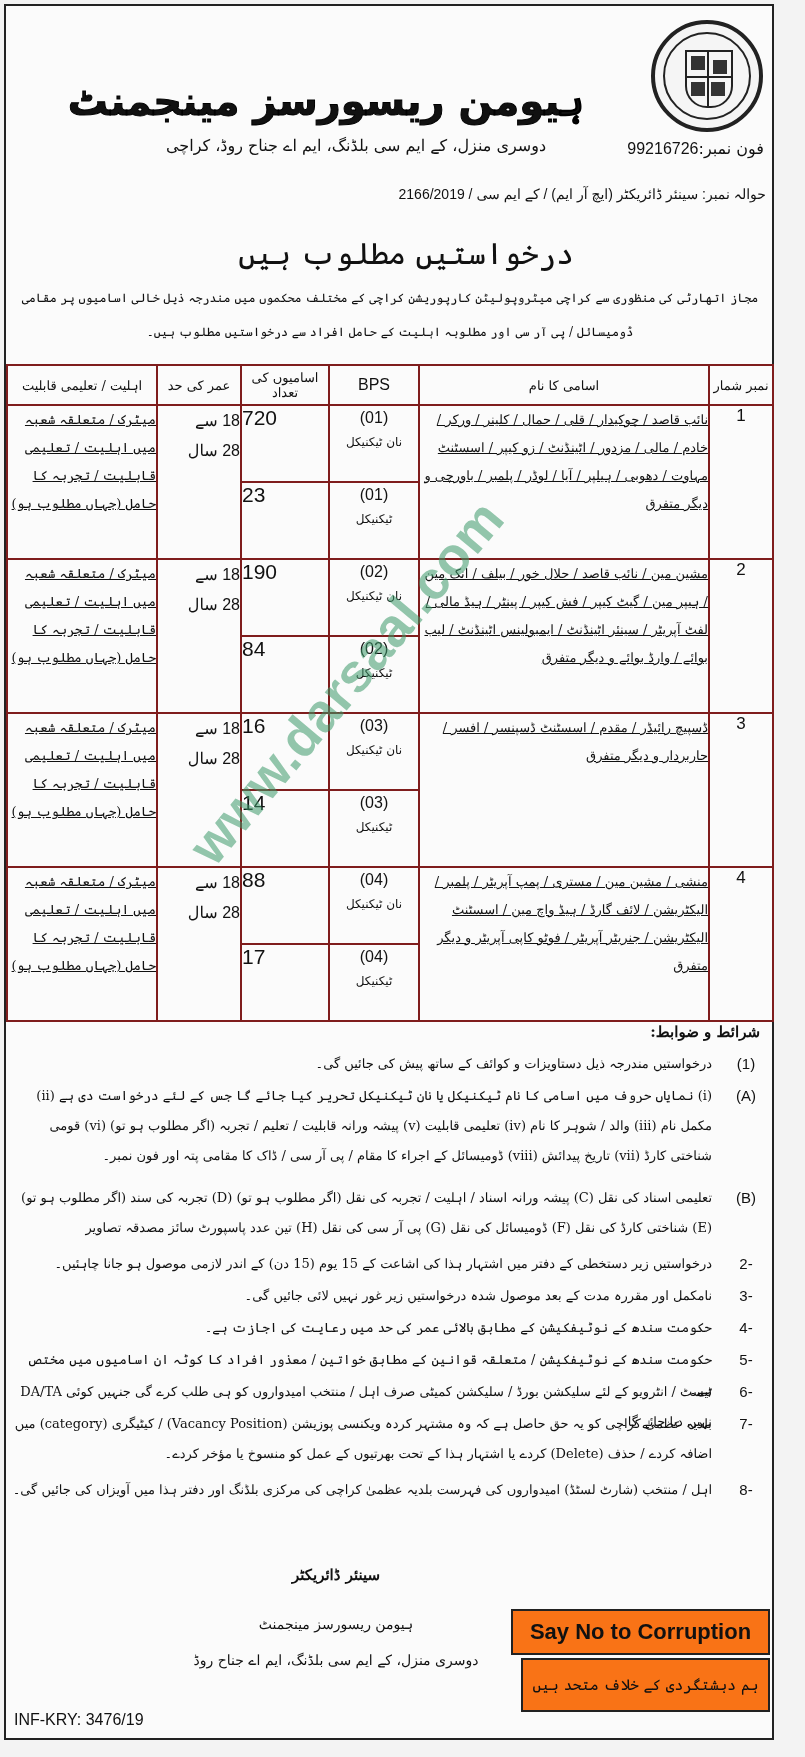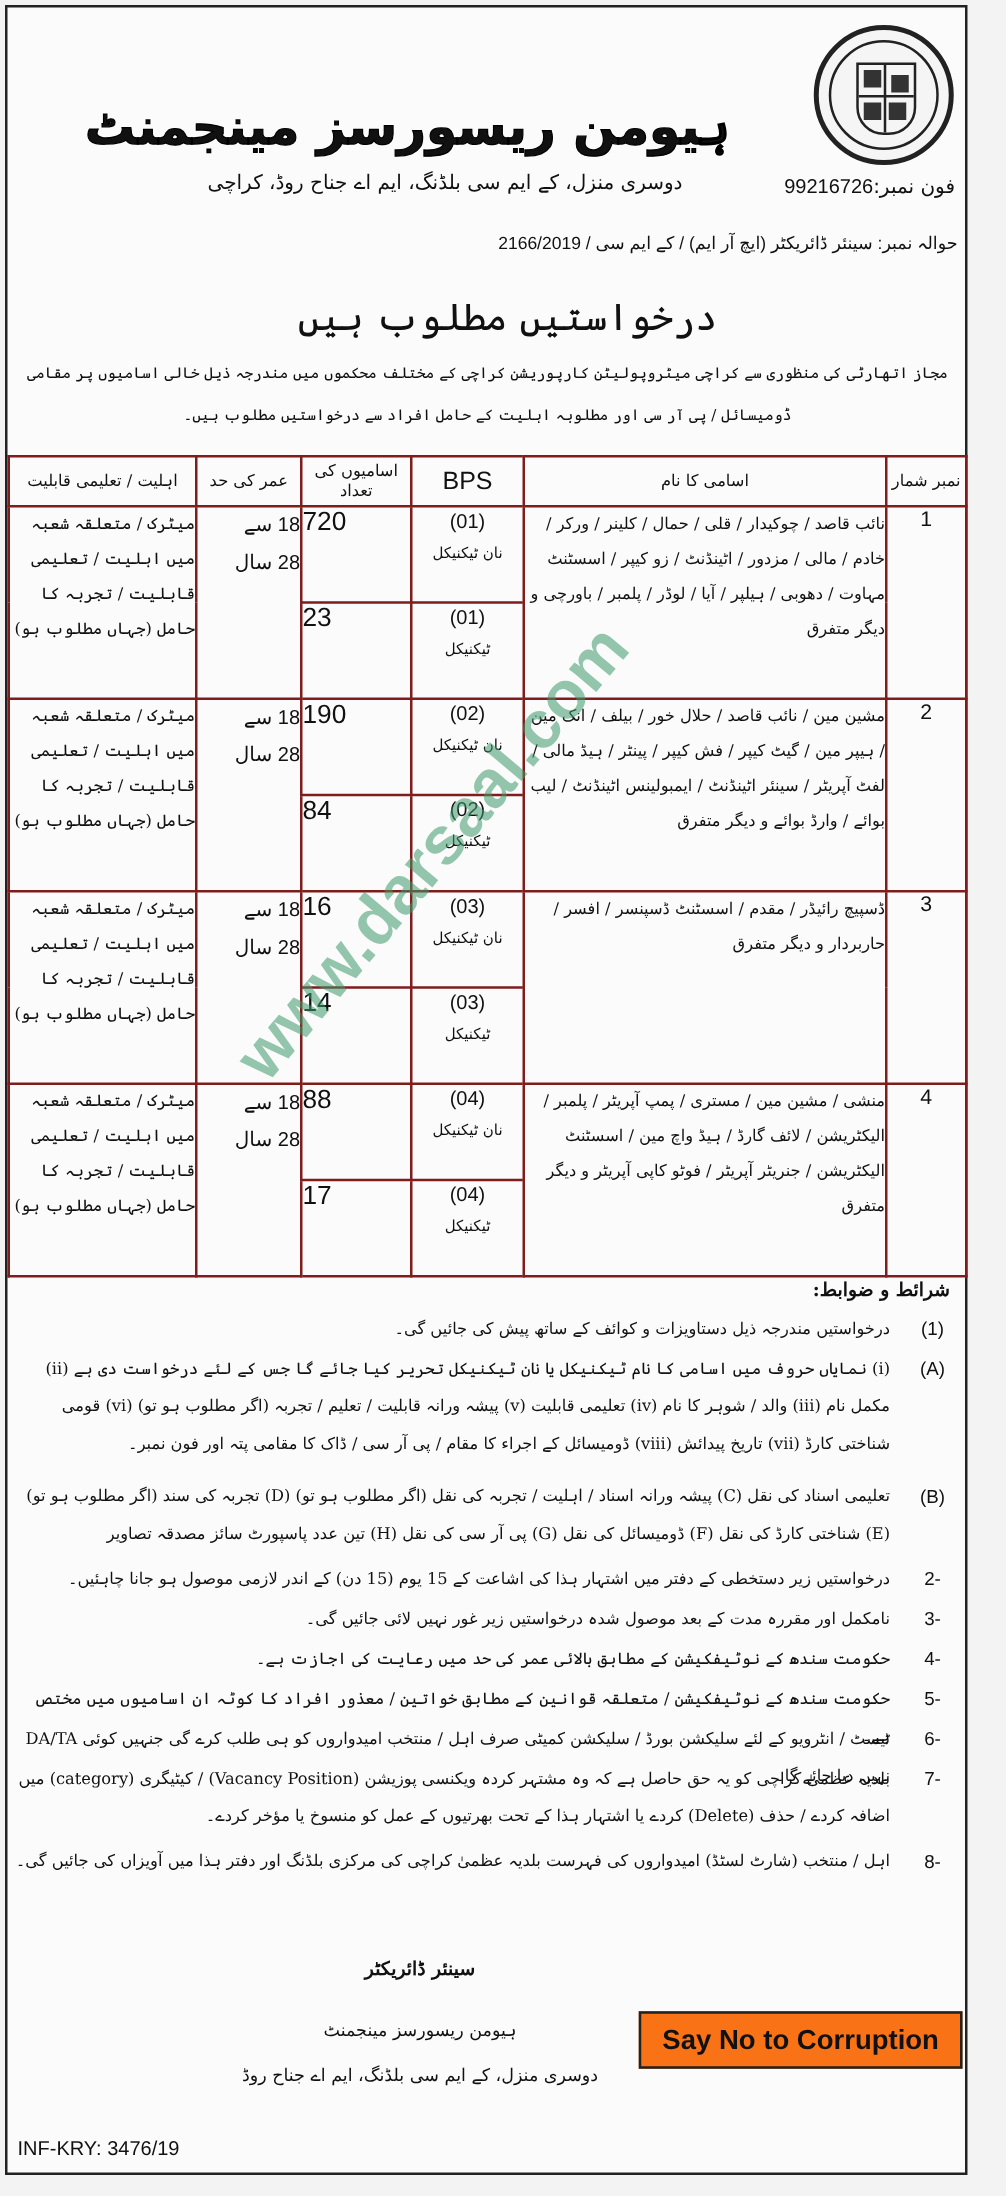--- a/index.html
+++ b/index.html
@@ -16,21 +16,21 @@
   .t-big{position:absolute;left:60px;top:72px;width:520px;text-align:center;font-family:"DejaVu Sans",sans-serif;font-weight:bold;font-size:40px;letter-spacing:1px;-webkit-text-stroke:1px #000;}
   .addr{position:absolute;left:130px;top:130px;width:440px;text-align:center;font-family:"DejaVu Serif",serif;font-size:16px;}
   .phone{position:absolute;left:598px;top:133px;width:160px;text-align:right;font-size:16px;}
   .phone .num{font-family:"Liberation Sans",sans-serif;}
   .ref{position:absolute;left:280px;top:180px;width:480px;text-align:right;font-family:Liberation Sans, sans-serif;font-size:14px;}
   .heading{position:absolute;left:150px;top:230px;width:500px;text-align:center;font-family:"DejaVu Serif",serif;font-size:30px;}
   .intro{position:absolute;left:8px;top:275px;width:752px;text-align:center;font-family:"DejaVu Serif",serif;font-size:12px;line-height:34px;}
   table.jobs{position:absolute;left:0;top:358px;width:766px;border-collapse:collapse;table-layout:fixed;}
   table.jobs td,table.jobs th{border:2px solid #7f1d1d;padding:0;vertical-align:top;font-weight:normal;}
   table.jobs th{height:38px;vertical-align:middle;font-family:"DejaVu Serif",serif;font-size:13px;}
-  .cell-txt{font-family:"DejaVu Serif",serif;font-size:13px;line-height:28px;padding:4px 8px;text-align:right;}
+  .cell-txt{font-family:"DejaVu Serif",serif;font-size:13px;line-height:28px;padding:4px 8px;text-align:right;text-decoration:underline;}
   .sno{font-family:"Liberation Sans",sans-serif;font-size:17px;text-align:center;padding-top:10px;}
   .bps{font-family:"Liberation Sans",sans-serif;font-size:16px;text-align:center;padding-top:8px;line-height:24px;border-radius:10px;}
   .bps .kind{font-family:"DejaVu Serif",serif;font-size:12px;display:block;}
   .cnt{font-family:"Liberation Sans",sans-serif;font-size:21px;text-align:left;padding:10px 10px 0 0;}
   .age{font-family:"Liberation Sans",sans-serif;font-size:16px;text-align:right;padding-top:10px;line-height:30px;}
   .sub{height:75px;}
   .cond{position:absolute;left:0;top:1005px;width:766px;}
   .cond-h{position:absolute;right:12px;top:12px;font-family:"DejaVu Serif",serif;font-weight:bold;font-size:15px;}
   .item{position:absolute;font-family:"DejaVu Serif",serif;font-size:13px;text-align:right;line-height:30px;}
   .item .lbl{position:absolute;right:8px;width:36px;text-align:center;font-family:"Liberation Sans",sans-serif;font-size:15px;}
@@ -73,21 +73,21 @@
       <col style="width:290px">
       <col style="width:90px">
       <col style="width:88px">
       <col style="width:84px">
       <col style="width:150px">
     </colgroup>
     <tbody>
         <tr>
       <th>نمبر شمار</th>
       <th>اسامی کا نام</th>
-      <th><span style="font-family:'Liberation Sans',sans-serif;font-size:20px">BPS</span></th>
+      <th><span style="font-family:'Liberation Sans',sans-serif;font-size:16px">BPS</span></th>
       <th>اسامیوں کی تعداد</th>
       <th>عمر کی حد</th>
       <th>اہلیت / تعلیمی قابلیت</th>
     </tr>
 
     <tr>
       <td rowspan="2" class="sno">1</td>
       <td rowspan="2" class="cell-txt">نائب قاصد / چوکیدار / قلی / حمال / کلینر / ورکر / خادم / مالی / مزدور / اٹینڈنٹ / زو کیپر / اسسٹنٹ مہاوت / دھوبی / ہیلپر / آیا / لوڈر / پلمبر / باورچی و دیگر متفرق</td>
       <td class="bps sub"><span>(01)</span><span class="kind">نان ٹیکنیکل</span></td>
       <td class="cnt">720</td>
@@ -194,16 +194,17 @@
       <span class="lbl">-8</span>
         <span class="txt">اہل / منتخب (شارٹ لسٹڈ) امیدواروں کی فہرست بلدیہ عظمیٰ کراچی کی مرکزی بلڈنگ اور دفتر ہذا میں آویزاں کی جائیں گی۔</span>
     </div>
   </div>
 
   <div class="sign rtl" style="left:200px;top:1560px;width:260px;font-size:15px;font-weight:bold">سینئر ڈائریکٹر</div>
   <div class="sign rtl" style="left:180px;top:1610px;width:300px;font-size:14px">ہیومن ریسورسز مینجمنٹ</div>
   <div class="sign rtl" style="left:150px;top:1646px;width:360px;font-size:14px">دوسری منزل، کے ایم سی بلڈنگ، ایم اے جناح روڈ</div>
 
   <div class="box snc">Say No to Corruption</div>
+  <div class="box pledge rtl">ہم دہشتگردی کے خلاف متحد ہیں</div>
   <div class="inf">INF-KRY: 3476/19</div>
 
   <div class="wm">www.darsaal.com</div>
 </div>
 
 </body></html>

